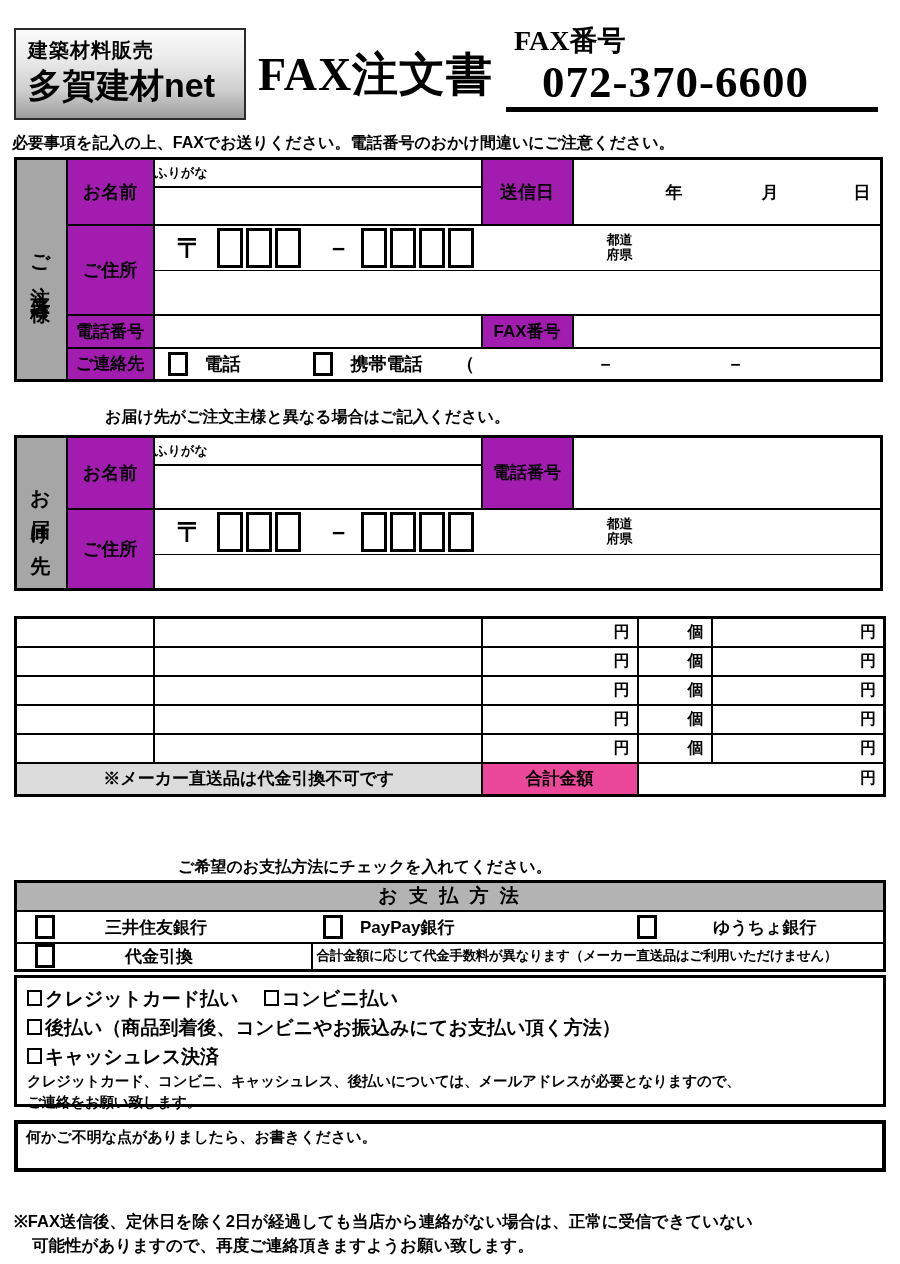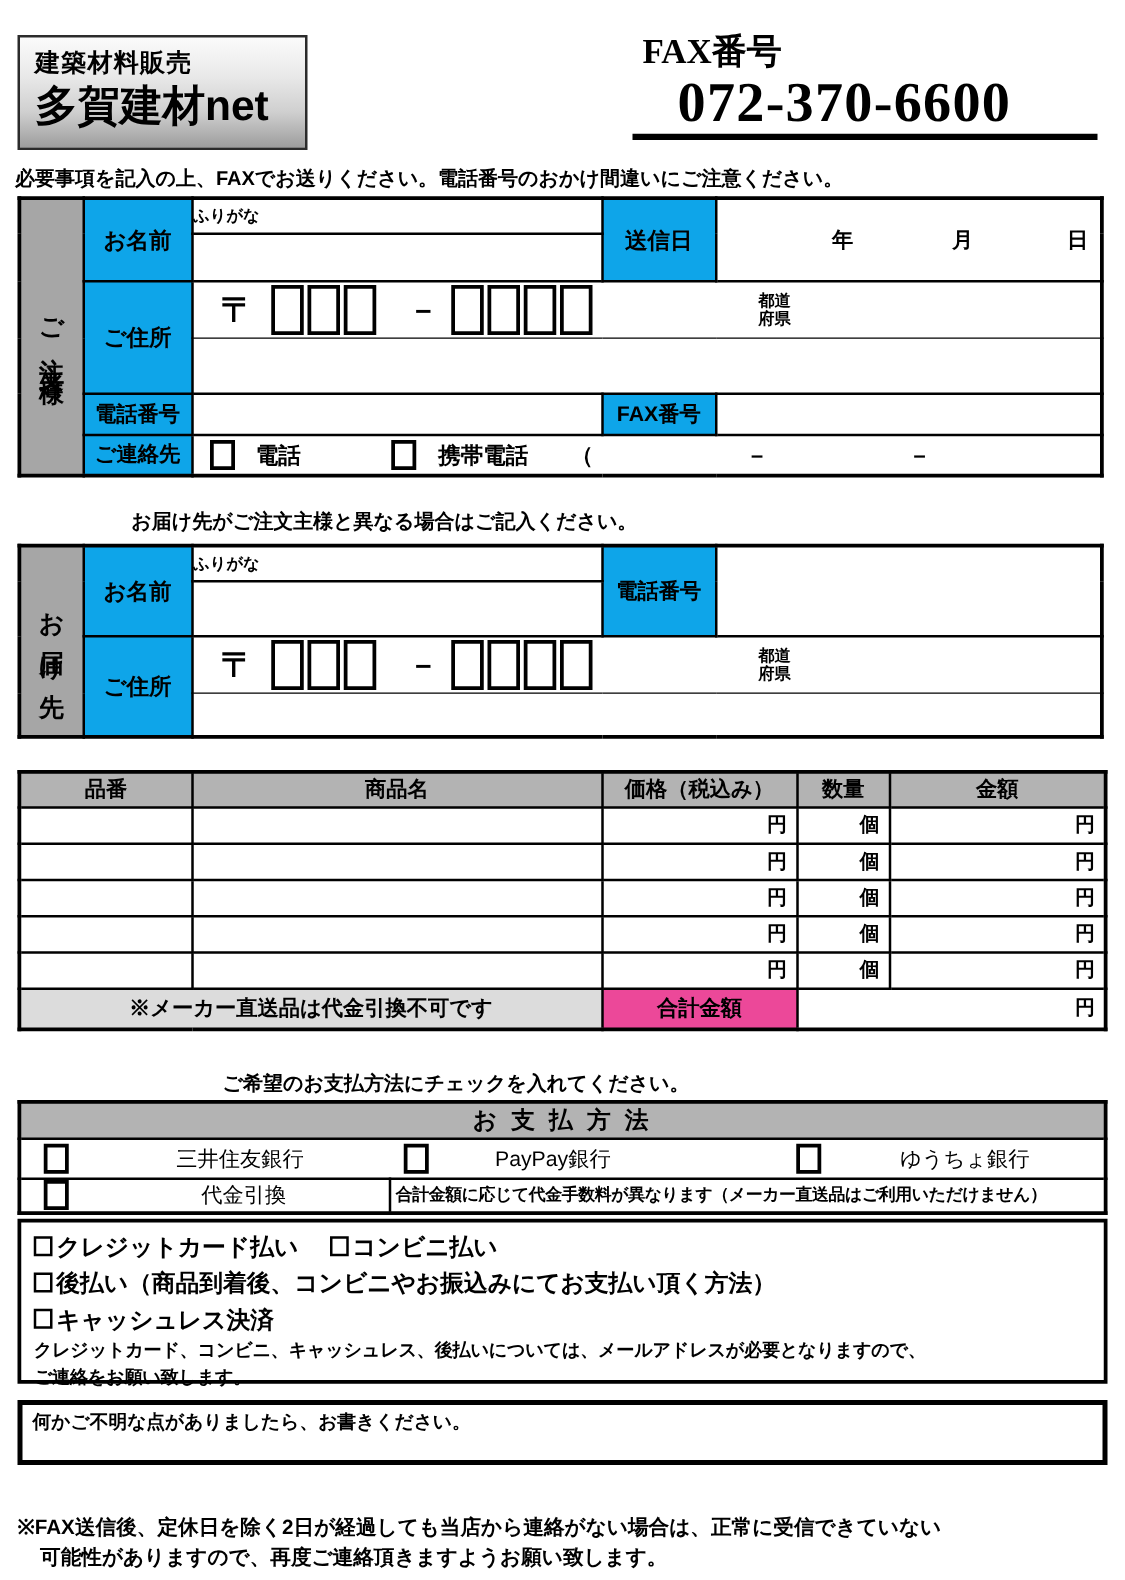--- a/index.html
+++ b/index.html
@@ -25,21 +25,21 @@
   }
   .fax-block { position:absolute; left:506px; top:22px; width:372px; border-bottom:5px solid #000; padding-bottom:2px; }
   .fax-label { font-family:"Liberation Serif", serif; font-size:28px; font-weight:900; padding-left:8px; }
   .fax-number { font-family:"Liberation Serif", serif; font-size:45px; font-weight:900; letter-spacing:1px; padding-left:36px; line-height:1.0; }
   .instruction { position:absolute; left:12px; top:133px; font-size:16px; font-weight:700; }
   
   table.ftable { position:absolute; border-collapse:collapse; table-layout:fixed; border:3px solid #000; background:#fff; }
   table.ftable td, table.ftable th { border:2px solid #000; padding:0; vertical-align:middle; }
   .vcell { background:#a6a6a6; text-align:center; }
   .vtext { writing-mode:vertical-rl; text-orientation:upright; font-size:20px; font-weight:700; letter-spacing:6px; display:inline-block; }
-  .lcell { background:#0ea5e9; text-align:center; font-weight:700; font-size:18px; }
+  .lcell { background:#a21caf; text-align:center; font-weight:700; font-size:18px; }
   .lcell.sm { font-size:17px; }
   .furi { border-bottom-width:1px; font-size:13px; font-weight:700; text-align:left; vertical-align:top; padding:3px 0 0 16px; }
   .tthin { border-top-width:1px !important; }
   .bthin { border-bottom-width:1px !important; }
   .rel { position:relative; }
   .vmid { position:absolute; top:50%; transform:translateY(-50%); }
   .datecell span { position:absolute; top:50%; transform:translateY(-50%); font-size:17px; font-weight:700; }
   
   .pmark { font-size:27px; font-weight:700; }
   .pgroup { display:flex; gap:3px; }
@@ -51,21 +51,21 @@
   .cb { position:absolute; top:50%; transform:translateY(-50%); width:20px; height:24px; border:3px solid #000; background:#fff; }
   .cbx { display:inline-block; width:15px; height:16px; border:2px solid #000; background:#fff; vertical-align:-1px; margin-right:3px; }
   .ct { font-size:18px; font-weight:700; }
   
   table.ptable th { background:#b3b3b3; font-size:17px; font-weight:700; }
   .unit { text-align:right; font-size:16px; font-weight:700; padding-right:7px !important; }
   .note-cell { background:#dcdcdc; text-align:center; font-size:17px; font-weight:700; }
   .total-cell { background:#ec4899; text-align:center; font-size:17px; font-weight:700; }
   
   .pay-header { background:#b3b3b3; text-align:center; font-size:19px; font-weight:700; letter-spacing:3px; }
-  .bank-label { position:absolute; top:50%; transform:translateY(-50%); font-size:17px; font-weight:400;margin-left:36px; }
+  .bank-label { position:absolute; top:50%; transform:translateY(-50%); font-size:17px; font-weight:700; }
   .cod-note { font-size:13.5px; font-weight:700; padding-left:4px !important; letter-spacing:-0.3px; }
   
   .credit-box { position:absolute; left:14px; top:975px; width:872px; height:132px; border:3px solid #000; background:#fff; padding:6px 10px 0 10px; }
   .credit-line { font-size:19px; font-weight:700; line-height:29px; white-space:nowrap; }
   .credit-opt2 { margin-left:20px; }
   .credit-note { font-size:14.5px; font-weight:700; line-height:1.45; letter-spacing:-0.2px; }
   
   .comment-box { position:absolute; left:14px; top:1120px; width:872px; height:52px; border:4px solid #000; background:#fff; padding:4px 8px; }
   .comment-label { font-size:15px; font-weight:700; }
   .caption { position:absolute; font-size:16px; font-weight:700; }
@@ -73,20 +73,21 @@
 </style>
 </head>
 <body>
 
 <div id="page">
 
   <div class="logo">
     <div class="logo-top">建築材料販売</div>
     <div class="logo-main">多賀建材net</div>
   </div>
+  <div class="doc-title">FAX注文書</div>
   <div class="fax-block">
     <div class="fax-label">FAX番号</div>
     <div class="fax-number">072-370-6600</div>
   </div>
   <div class="instruction">必要事項を記入の上、FAXでお送りください。電話番号のおかけ間違いにご注意ください。</div>
 
   <table class="ftable" style="left:14px; top:157px; width:869px;">
     <colgroup>
         <col style="width:51px">
         <col style="width:87px">
@@ -205,27 +206,20 @@
 
   <table class="ftable ptable" style="left:14px; top:616px; width:869px;">
     <colgroup>
         <col style="width:138px">
         <col style="width:328px">
         <col style="width:156px">
         <col style="width:74px">
         <col style="width:173px">
       </colgroup>
     <tbody>
-      <tr style="height:28px">
-        <th>品番</th>
-        <th>商品名</th>
-        <th>価格（税込み）</th>
-        <th>数量</th>
-        <th>金額</th>
-      </tr>
       <tr style="height:29px">
         <td></td>
           <td></td>
         <td class="unit">円</td>
         <td class="unit">個</td>
         <td class="unit">円</td>
       </tr>
       <tr style="height:29px">
         <td></td>
           <td></td>
@@ -272,21 +266,21 @@
       <tr style="height:29px">
         <td colspan="2" class="pay-header">お 支 払 方 法</td>
       </tr>
       <tr style="height:32px">
         <td colspan="2" class="rel">
           <span class="cb" style="left:18px"></span>
           <span class="bank-label" style="left:88px">三井住友銀行</span>
           <span class="cb" style="left:306px"></span>
           <span class="bank-label" style="left:343px">PayPay銀行</span>
           <span class="cb" style="left:620px"></span>
-          <span class="bank-label" style="left:667px">ゆうちょ銀行</span>
+          <span class="bank-label" style="left:696px">ゆうちょ銀行</span>
         </td>
       </tr>
       <tr style="height:28px">
         <td class="rel">
           <span class="cb" style="left:18px"></span>
           <span class="bank-label" style="left:108px">代金引換</span>
         </td>
         <td class="cod-note">合計金額に応じて代金手数料が異なります（メーカー直送品はご利用いただけません）</td>
       </tr>
     </tbody>

